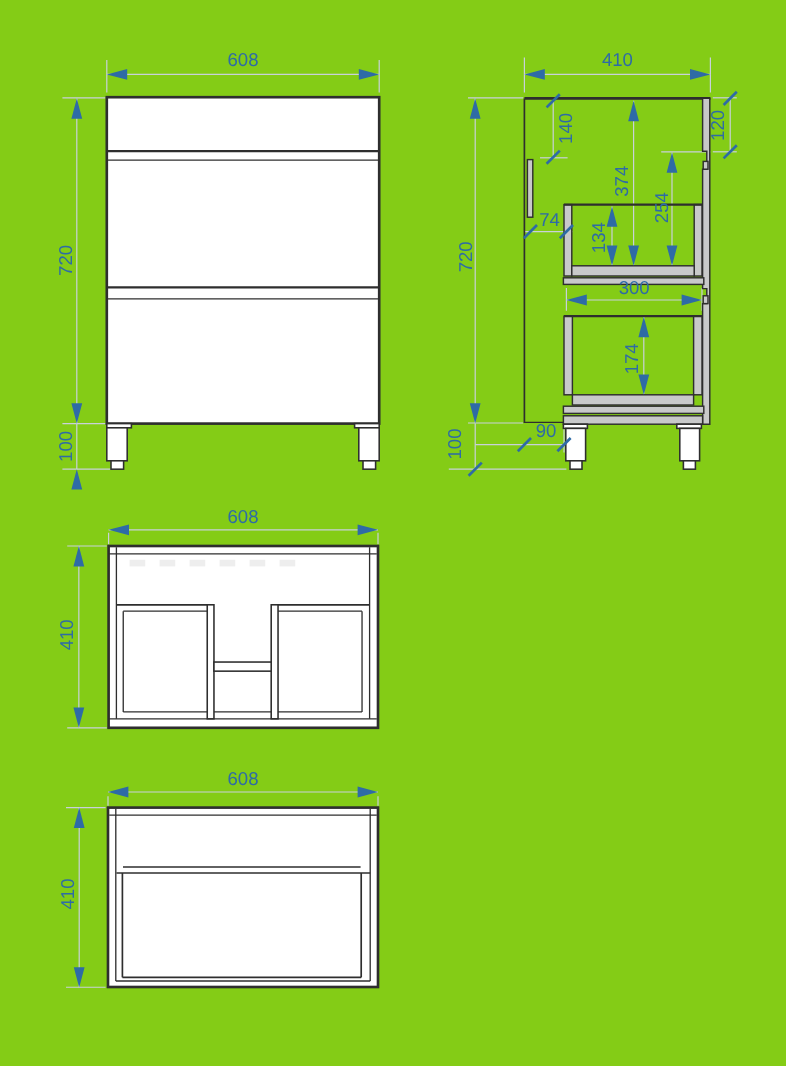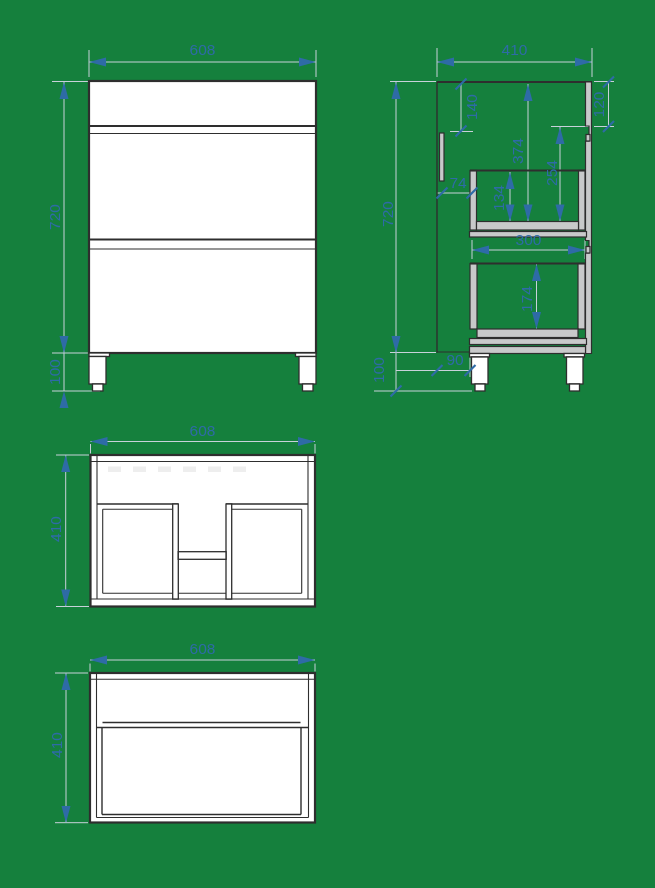--- a/index.html
+++ b/index.html
@@ -1,16 +1,16 @@
 <!DOCTYPE html>
 <html><head>
 <meta charset="utf-8">
 <style>
   html,body{margin:0;padding:0;background:#ffffff;}
-  #page{position:relative;width:655px;height:888px;background:#15803d;overflow:hidden;
+  #page{position:relative;width:655px;height:888px;background:#84cc16;overflow:hidden;
         font-family:"Liberation Sans", sans-serif;text-align:right;}
   svg{position:absolute;left:0;top:0;}
   .ext  {stroke:#c8d1da;stroke-width:1;fill:none;}
   .e2   {stroke:#2e2e2e;stroke-width:2.2;fill:none;}
   .e18  {stroke:#2e2e2e;stroke-width:1.8;fill:none;}
   .e15  {stroke:#2e2e2e;stroke-width:1.4;fill:none;}
   .e1   {stroke:#2e2e2e;stroke-width:1.1;fill:none;}
   .box  {stroke:#2e2e2e;stroke-width:2.2;fill:#ffffff;}
   .panel{fill:#c8c9ca;stroke:#2e2e2e;stroke-width:1.2;}
   .wht  {fill:#ffffff;stroke:#2e2e2e;stroke-width:1.3;}

